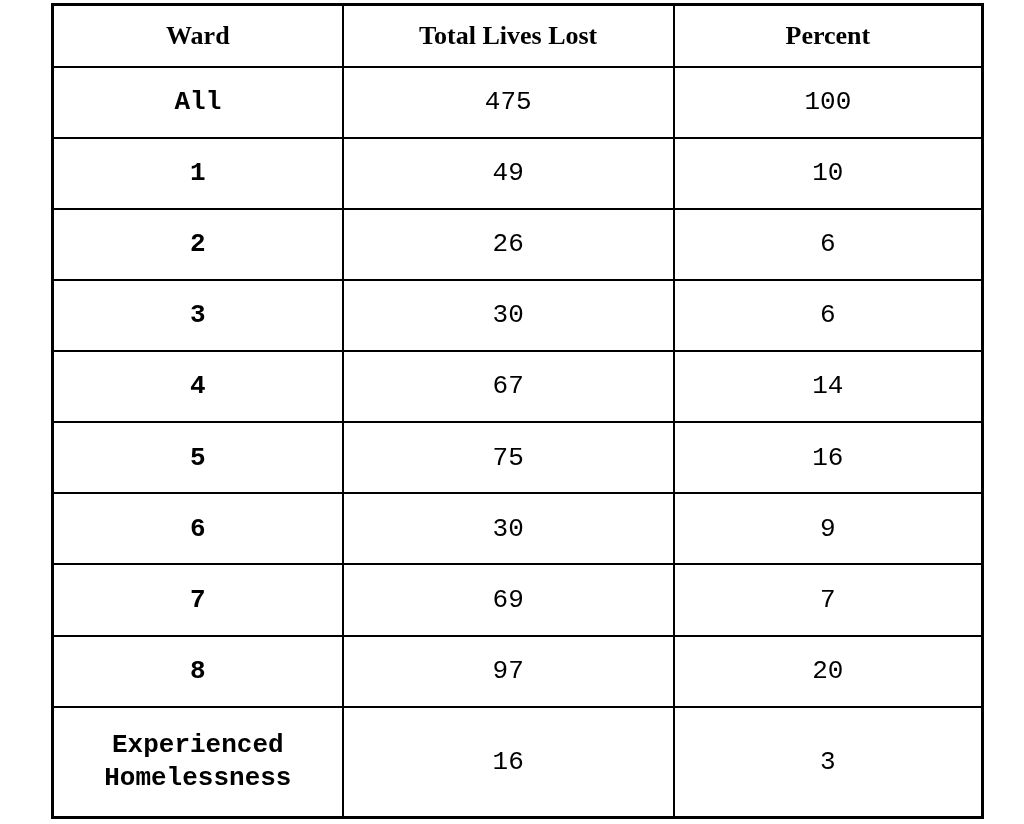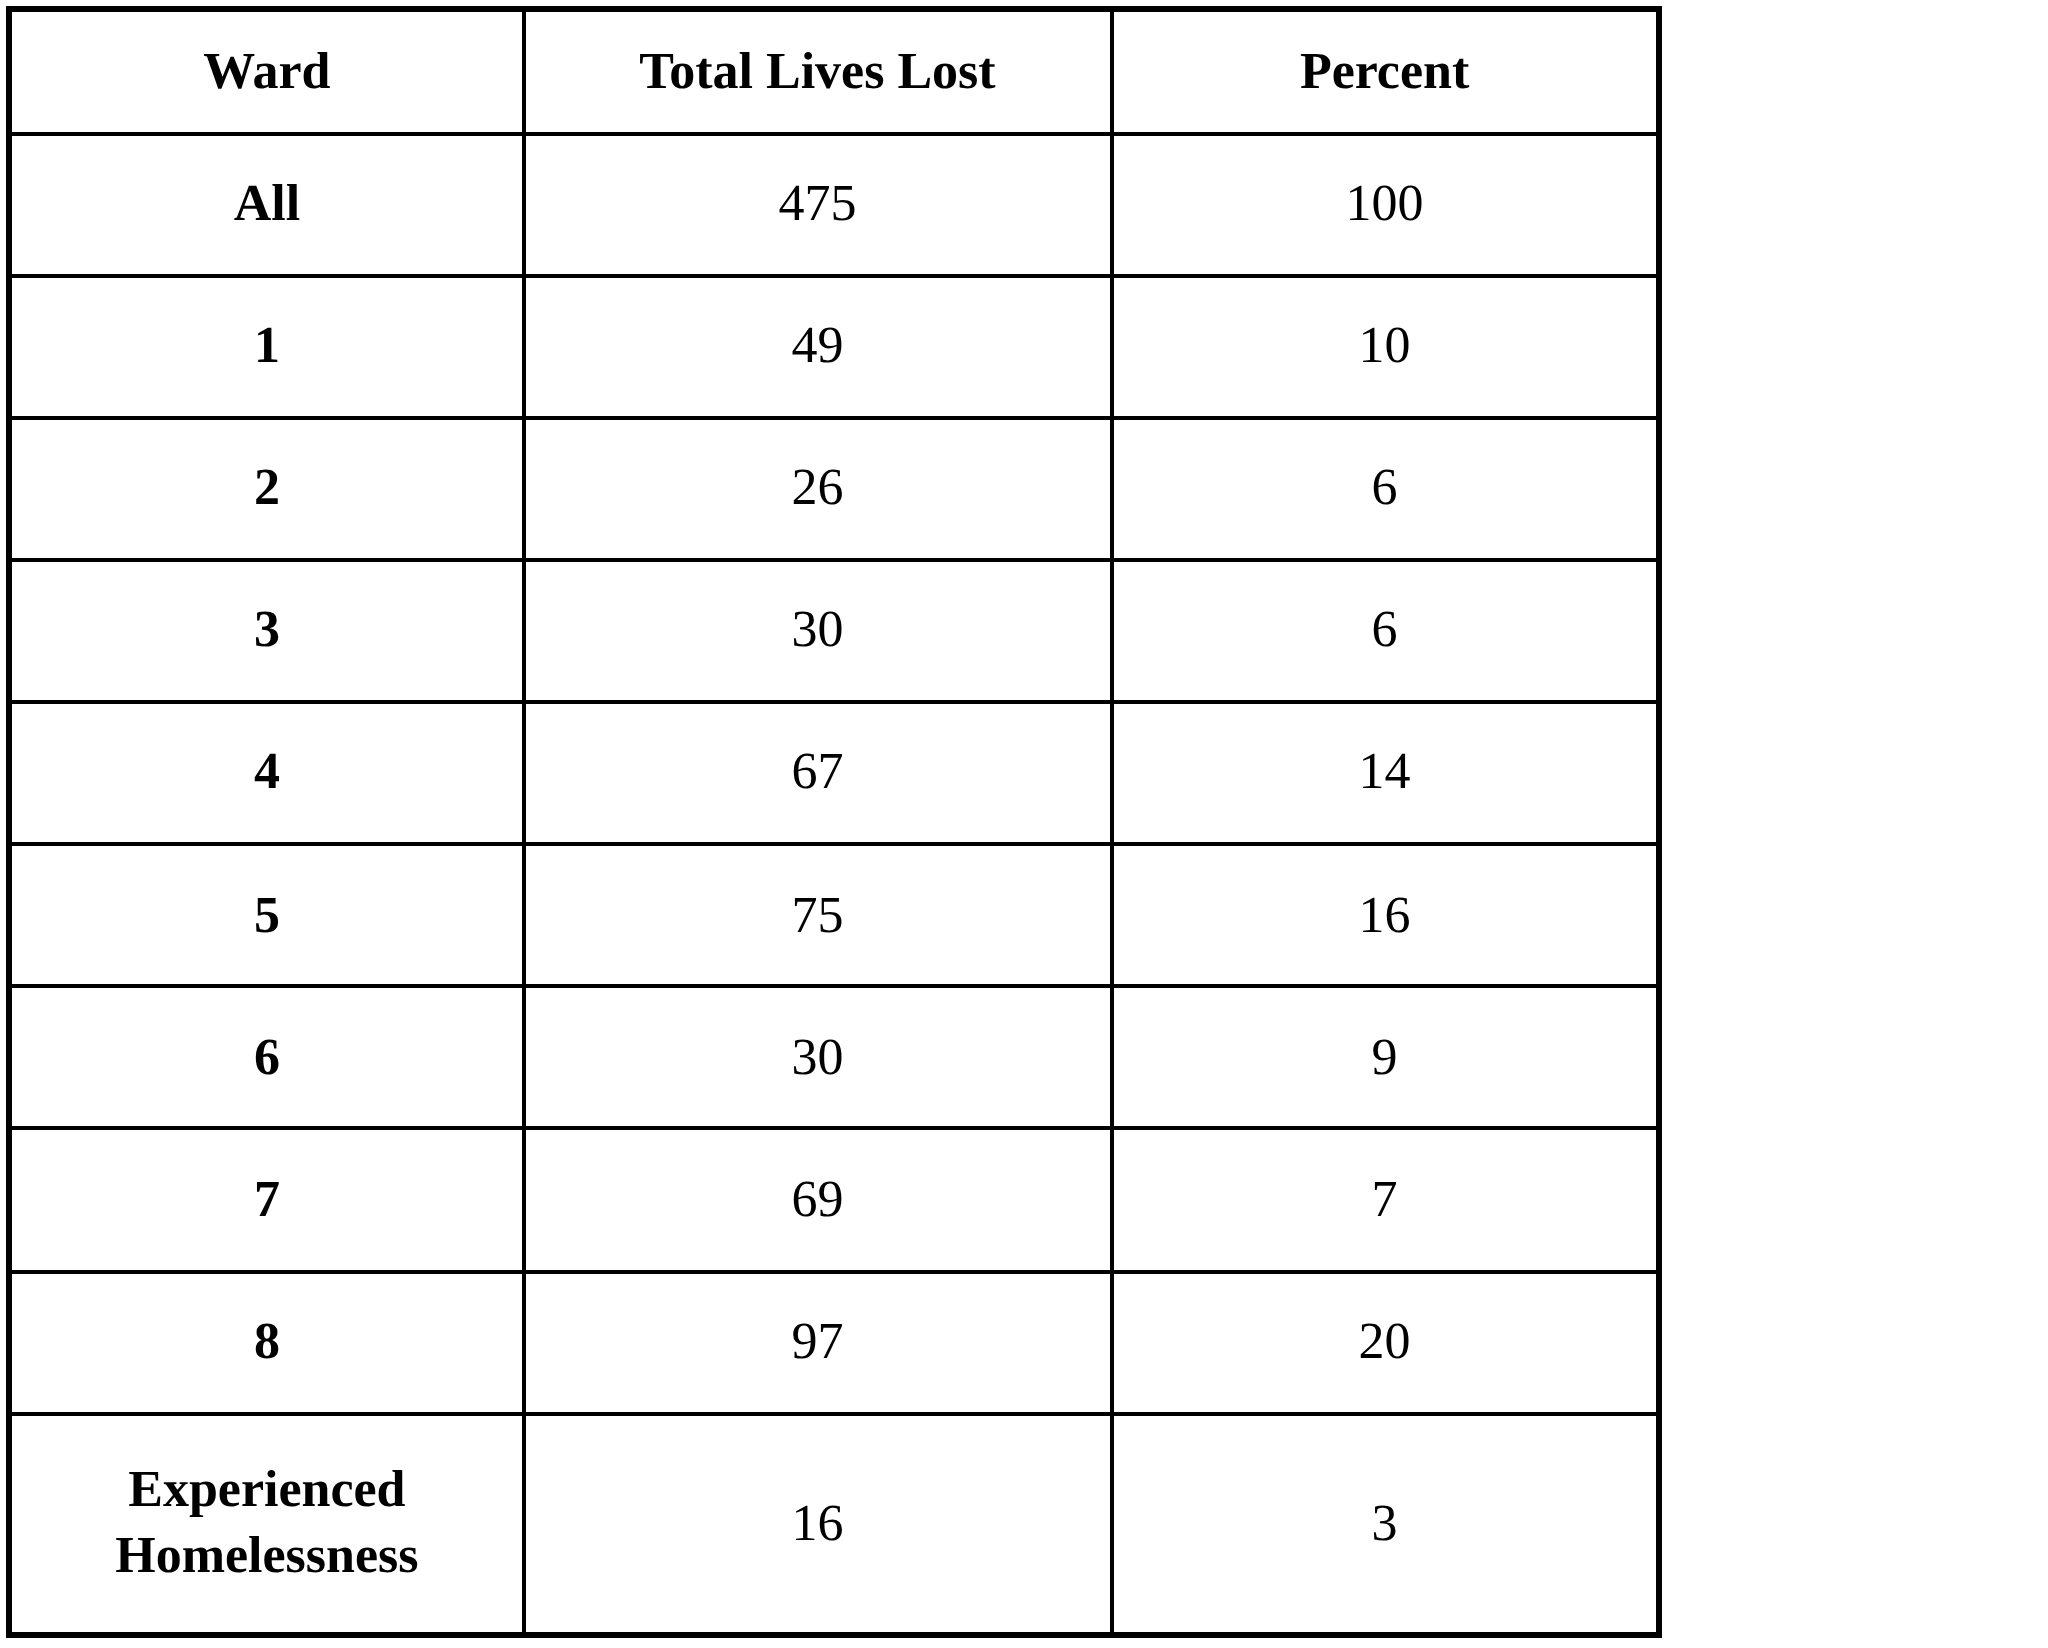--- a/index.html
+++ b/index.html
@@ -14,44 +14,46 @@
     color: #000000;
     overflow: hidden;
   }
   .table-wrap {
     padding: 3px;
     box-sizing: border-box;
     width: 1024px;
     height: 824px;
   }
   table.data-table {
-    width: 828px;
+    width: 933px;
     height: 816px;
     border-collapse: collapse;
     border: 3px solid #000000;
     table-layout: fixed;
     background: #ffffff;
+    margin-left: 48px;
   }
   table.data-table th,
   table.data-table td {
     border: 2px solid #000000;
     text-align: center;
     vertical-align: middle;
     font-size: 26px;
     line-height: 1.25;
     padding: 2px 6px;
     box-sizing: border-box;
   }
   table.data-table th {
     font-weight: bold;
     height: 62px;
   }
   table.data-table td {
     font-weight: normal;
     height: 63px;
+    font-family: Liberation Mono, monospace;
   }
   table.data-table td.ward-cell {
     font-weight: bold;
   }
   table.data-table tr.tall-row td {
     height: 98px;
     border-radius: 11px;
   }
   col.col-ward    { width: 31.2%; }
   col.col-total   { width: 35.6%; }

